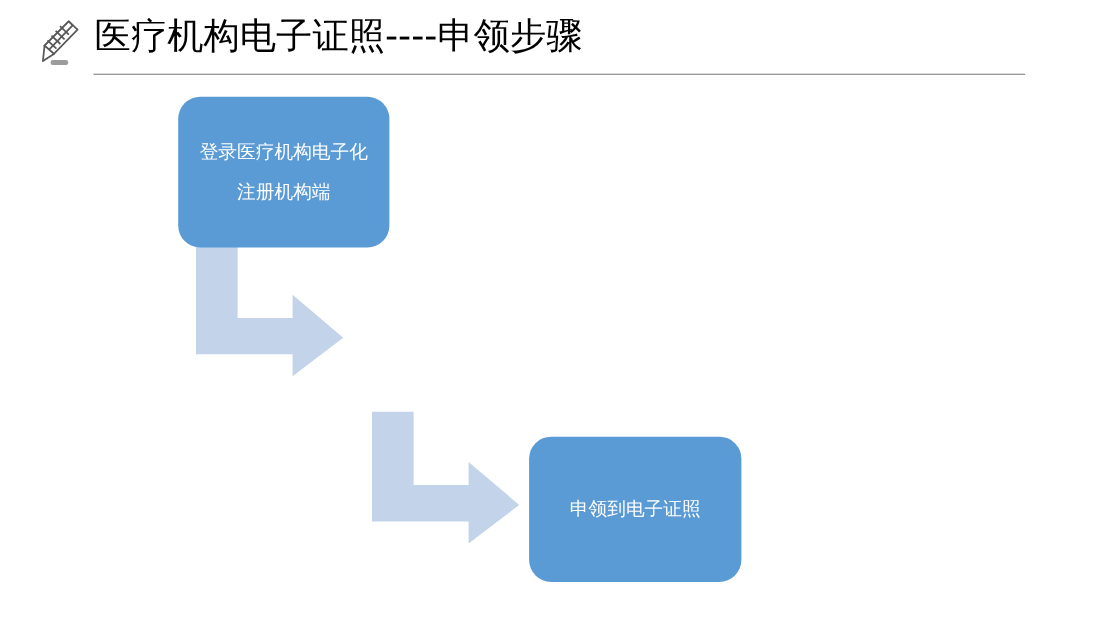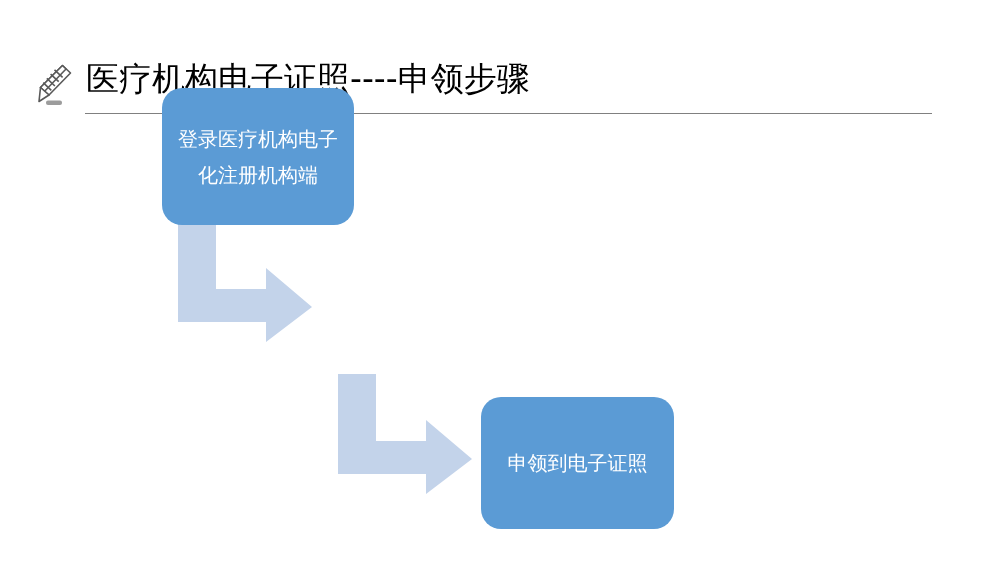--- a/index.html
+++ b/index.html
@@ -19,21 +19,20 @@
     overflow: hidden;
   }
 
   
   #title-row {
     position: absolute;
     left: 0;
     top: 0;
     width: 1000px;
     height: 72px;
-    margin-top: 46px;
   }
   #pencil-icon {
     position: absolute;
     left: 32px;
     top: 16px;
     width: 44px;
     height: 46px;
   }
   #page-title {
     position: absolute;
@@ -70,21 +69,21 @@
     background: #5B9BD5;
     border-radius: 20px;
     display: flex;
     align-items: center;
     justify-content: center;
     text-align: center;
   }
   .flow-box .box-text {
     color: #FFFFFF;
     font-family: "DejaVu Sans", "Liberation Sans", sans-serif;
-    font-size: 20px;
+    font-size: 17px;
     line-height: 36px;
     padding: 0 16px;
     white-space: normal;
     word-break: break-all;
   }
 
   
   #box-1 { left: 162px; top: 16px;  width: 192px; height: 137px; }
   #box-2 { left: 322px; top: 171px; width: 192px; height: 133px; }
   #box-3 { left: 481px; top: 325px; width: 193px; height: 132px; }

